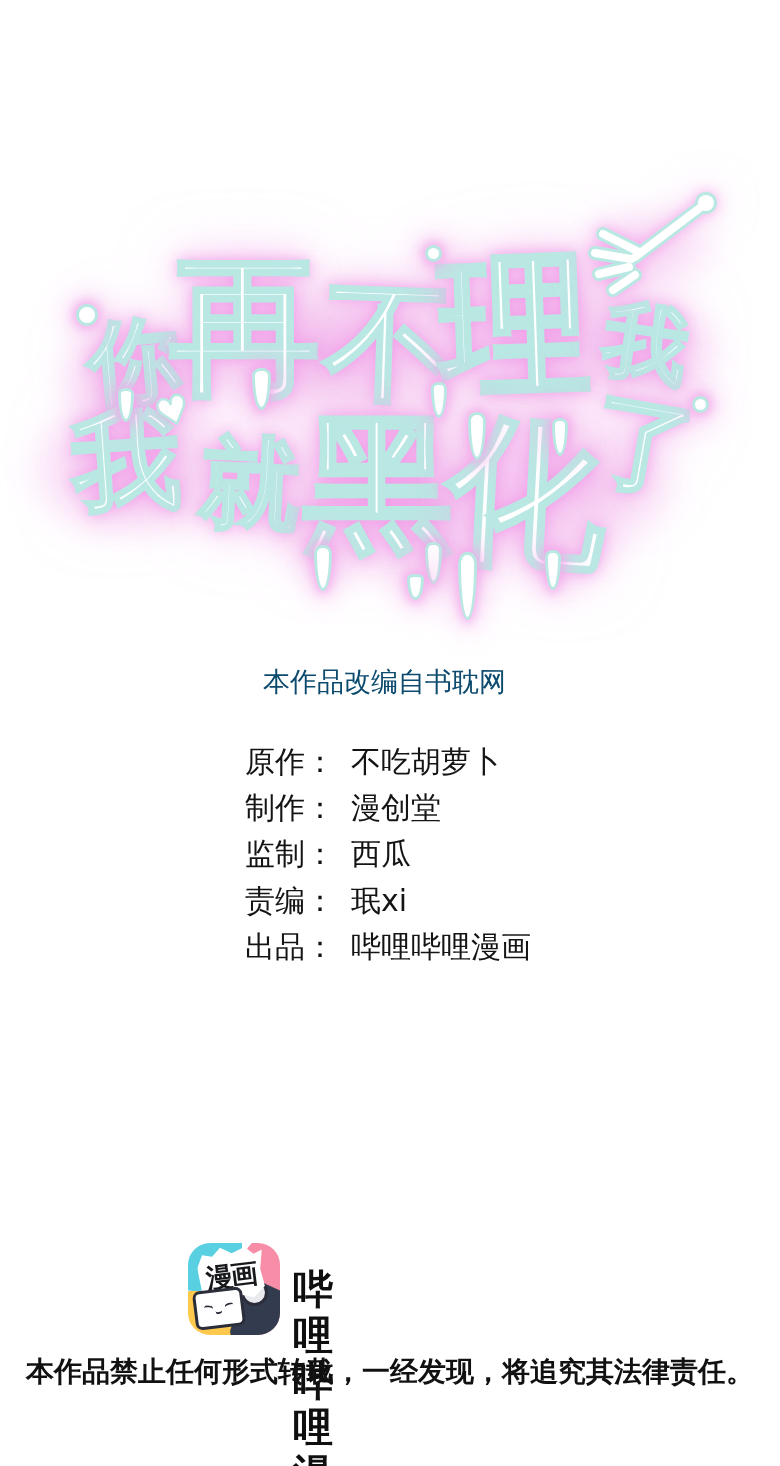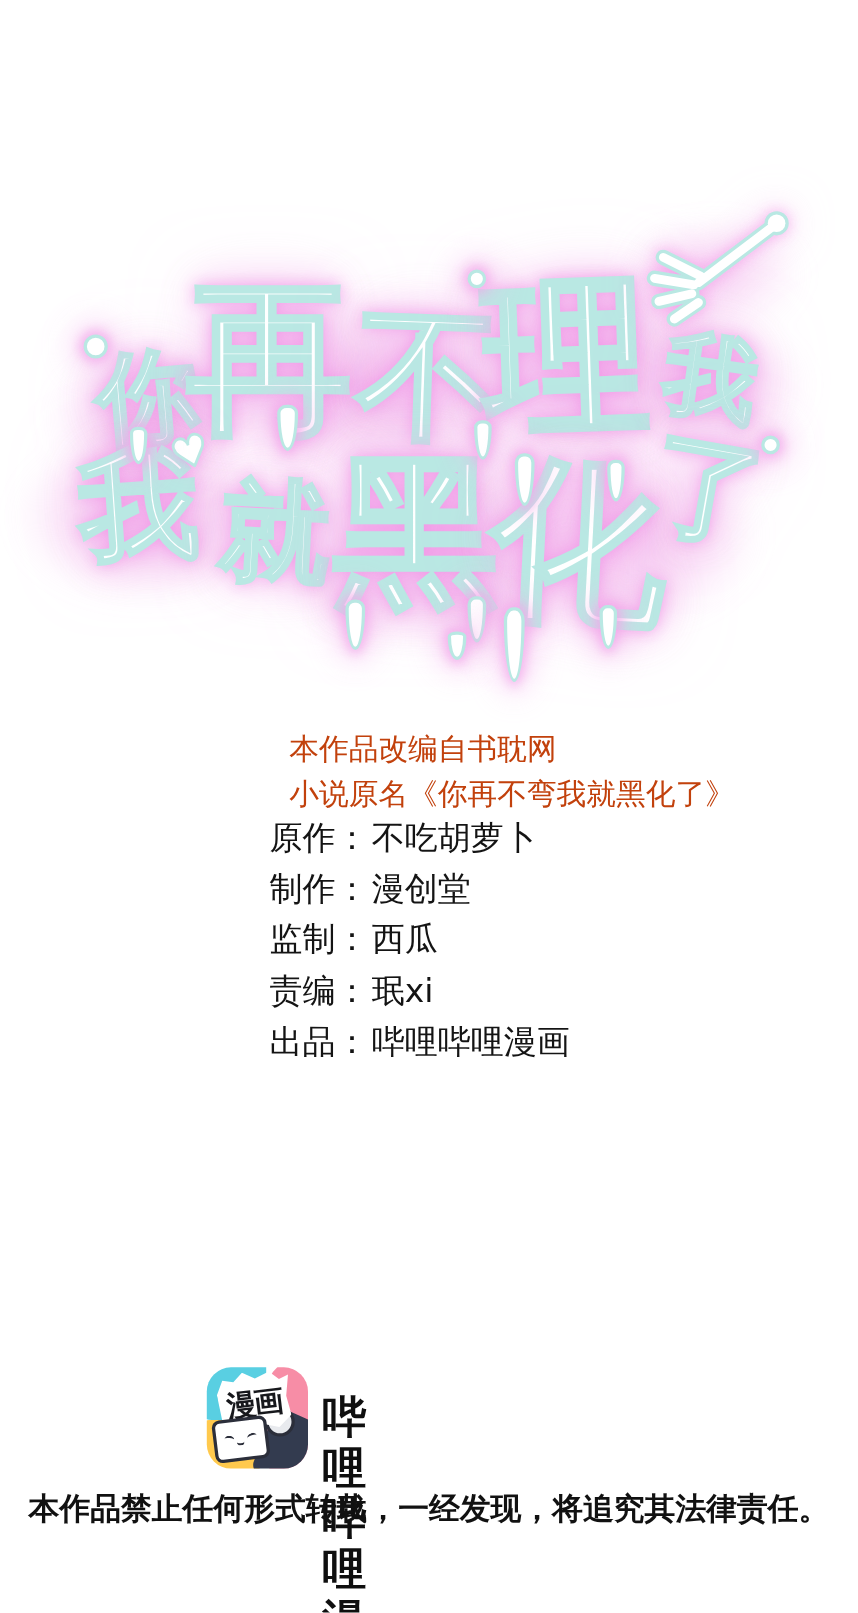--- a/index.html
+++ b/index.html
@@ -70,28 +70,28 @@
     -webkit-text-stroke: 2.5px #b9e8e3;
     transform: rotate(-18deg);
     text-shadow: 0 0 10px rgba(240,150,230,.9), 0 0 26px rgba(244,184,238,.6);
   }
   .fork {
     position: absolute; left: 578px; top: 190px; width: 140px; height: 114px;
     filter: drop-shadow(0 0 7px rgba(242,160,232,.85)) drop-shadow(0 0 18px rgba(244,182,238,.55));
   }
 
   
-  .note { position: absolute; left: 263px; top: 662px; color: #c2410c;
+  .note { position: absolute; left: 263px; top: 662px; color: #0c4a6e;
           font-size: 27px; line-height: 40.5px; font-weight: 500; }
 
   
   .credits { position: absolute; left: 245px; top: 739px; color: #141414; }
   .credit-row { height: 46.3px; display: flex; align-items: center;
                 font-size: 30px; font-weight: 500; }
-  .credit-value { margin-left: 3px; }
+  .credit-value { margin-left: 16px; }
 
   
   .publisher { position: absolute; left: 0; top: 0; }
   .app-icon { position: absolute; left: 188px; top: 1243px; width: 92px; height: 92px;
               border-radius: 22px; overflow: hidden; background: #ffffff; }
   .ai-cyan  { position: absolute; left: -8px;  top: -10px;  width: 62px; height: 58px;
               background: #59cfe2; border-radius: 0 18% 70% 20%; }
   .ai-pink  { position: absolute; right: -10px; top: -4px;  width: 52px; height: 104px;
               background: #f78da6; border-radius: 45% 0 0 35%; }
   .ai-yellow{ position: absolute; left: -8px;  bottom: -8px; width: 56px; height: 52px;
@@ -173,21 +173,20 @@
     <span class="drip dr5"></span>
     <span class="drip dr6"></span>
     <span class="drip dr7"></span>
     <span class="drip dr8"></span>
     <span class="drip dr9"></span>
     <span class="drip dr10"></span>
   </div>
 
   <div class="note">
     <div>本作品改编自书耽网</div>
-    <div>小说原名《你再不弯我就黑化了》</div>
   </div>
 
   <div class="credits">
     <div class="credit-row">
       <span class="credit-label">原作：</span>
       <span class="credit-value">不吃胡萝卜</span>
     </div>
     <div class="credit-row">
       <span class="credit-label">制作：</span>
       <span class="credit-value">漫创堂</span>

